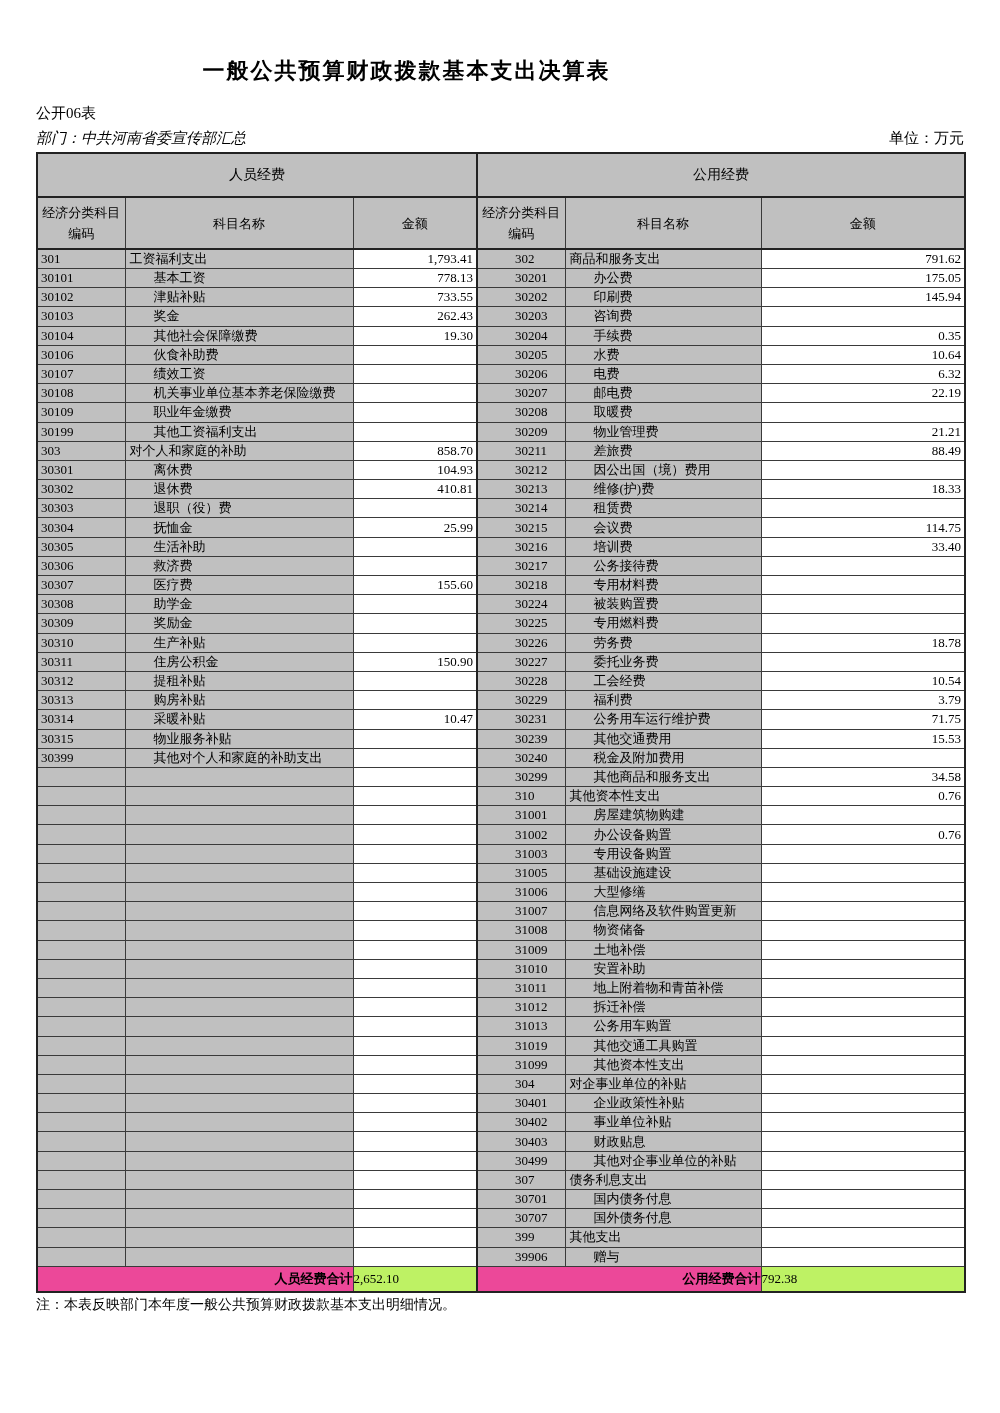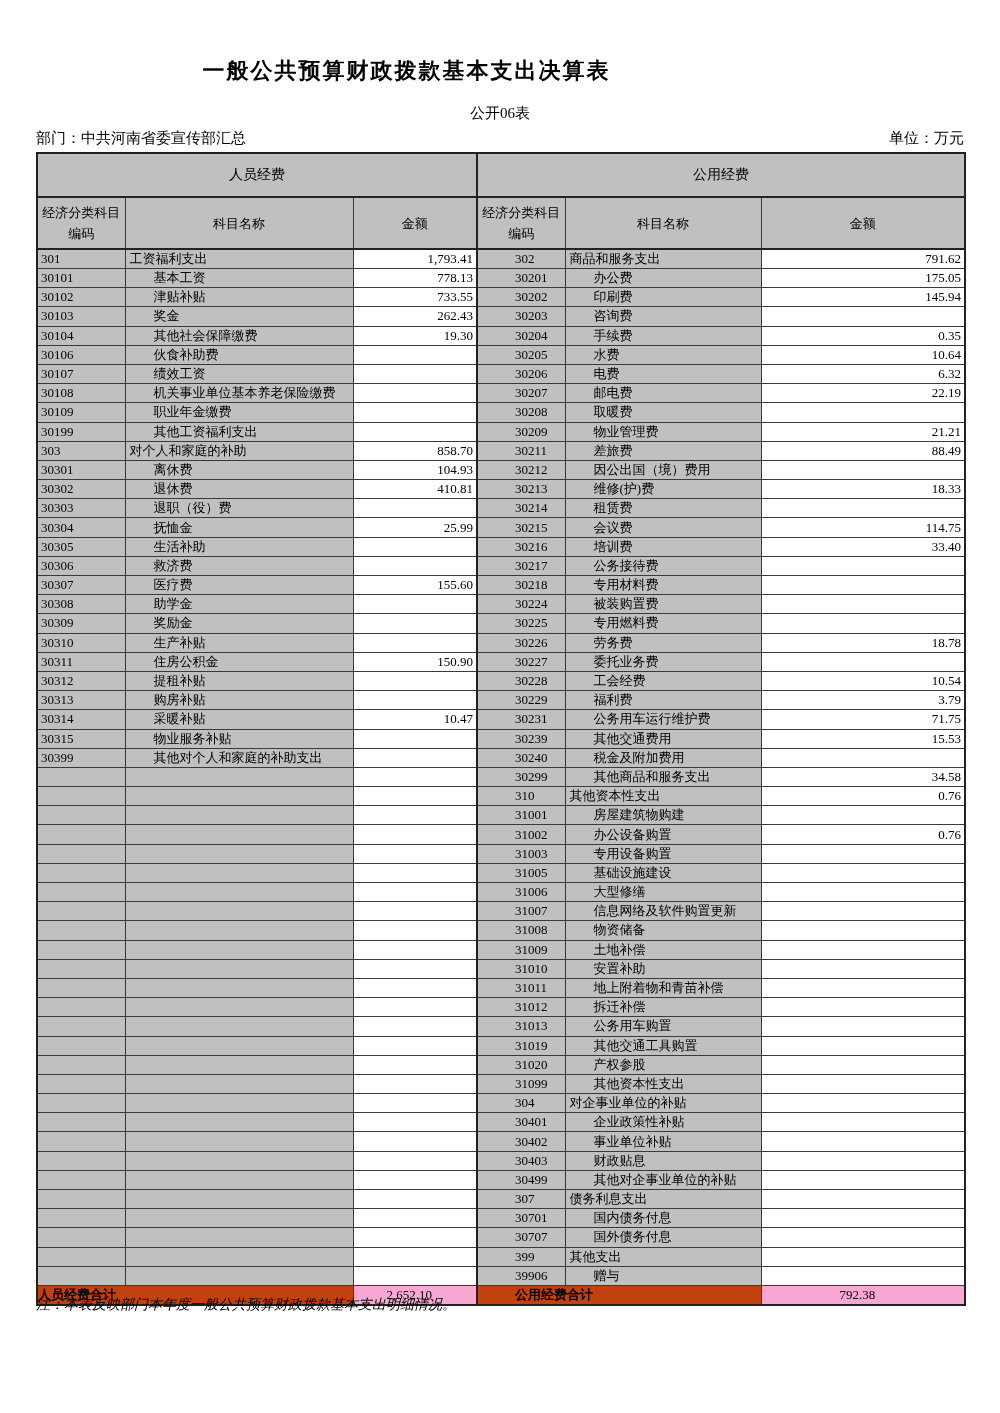--- a/index.html
+++ b/index.html
@@ -10,26 +10,26 @@
     font-family: "Liberation Serif", "DejaVu Serif", serif;
     color: #000;
     overflow: hidden;
   }
   .doc-title {
     position: absolute; top: 56px; left: 0; width: 813px;
     text-align: center; font-size: 22px; font-weight: bold; letter-spacing: 2px;
   }
   .table-code-line {
     position: absolute; top: 104px; left: 36px; width: 928px;
-    text-align: center; font-size: 15px;
+    text-align: left; font-size: 15px;
   }
   .meta-line {
     position: absolute; top: 129px; left: 36px; width: 928px; font-size: 15px;
   }
-  .meta-line .dept { float: left; }
+  .meta-line .dept { float: left; font-style: italic; }
   .meta-line .unit { float: right; text-align: right; }
   table.budget {
     position: absolute; top: 152px; left: 36px; width: 928px;
     border-collapse: collapse; table-layout: fixed;
     border: 2px solid #222;
   }
   th, td {
     border: 1px solid #3a3a3a;
     font-weight: normal;
     overflow: hidden; white-space: nowrap;
@@ -43,25 +43,25 @@
   th.sub-th {
     height: 52px; background: #c0c0c0; font-size: 13px;
     border-bottom: 2px solid #222; text-align: center; line-height: 21px;
   }
   td.code { background: #c0c0c0; height: 19.2px; padding-left: 3px; text-align: left; }
   td.name { background: #c0c0c0; padding-left: 4px; text-align: left; }
   td.name.sub { padding-left: 28px; }
   td.amt  { background: #ffffff; text-align: right; padding-right: 3px; }
   td.b    { font-weight: normal; }
   td.half-start { border-left: 2px solid #222; padding-left: 37px; }
-  td.total-label { background: #c2410c; font-weight: bold; text-align: left; height: 20px; font-size: 13px; }
-  td.total-amt   { background: #f9a8d4; text-align: center; padding-right: 11px; }
+  td.total-label { background: #ec4899; font-weight: bold; text-align: right; height: 26px; font-size: 13px; }
+  td.total-amt   { background: #bef264; text-align: left; padding-right: 11px; }
   .footnote {
     position: absolute; top: 1296px; left: 36px; width: 928px;
-    font-size: 14px; text-align: left; font-style: italic;
+    font-size: 14px; text-align: left;
   }
 </style>
 </head>
 <body>
 
 <div class="doc-title">一般公共预算财政拨款基本支出决算表</div>
 <div class="table-code-line">公开06表</div>
 <div class="meta-line">
   <span class="dept">部门：中共河南省委宣传部汇总</span>
   <span class="unit">单位：万元</span>
@@ -430,28 +430,20 @@
         <td class="name"></td>
         <td class="amt"></td>
         <td class="code half-start">31019</td>
         <td class="name sub">其他交通工具购置</td>
         <td class="amt"></td>
       </tr>
       <tr>
         <td class="code"></td>
         <td class="name"></td>
         <td class="amt"></td>
-        <td class="code half-start">31020</td>
-        <td class="name sub">产权参股</td>
-        <td class="amt"></td>
-      </tr>
-      <tr>
-        <td class="code"></td>
-        <td class="name"></td>
-        <td class="amt"></td>
         <td class="code half-start">31099</td>
         <td class="name sub">其他资本性支出</td>
         <td class="amt"></td>
       </tr>
       <tr>
         <td class="code"></td>
         <td class="name"></td>
         <td class="amt"></td>
         <td class="code b half-start">304</td>
         <td class="name b">对企事业单位的补贴</td>

